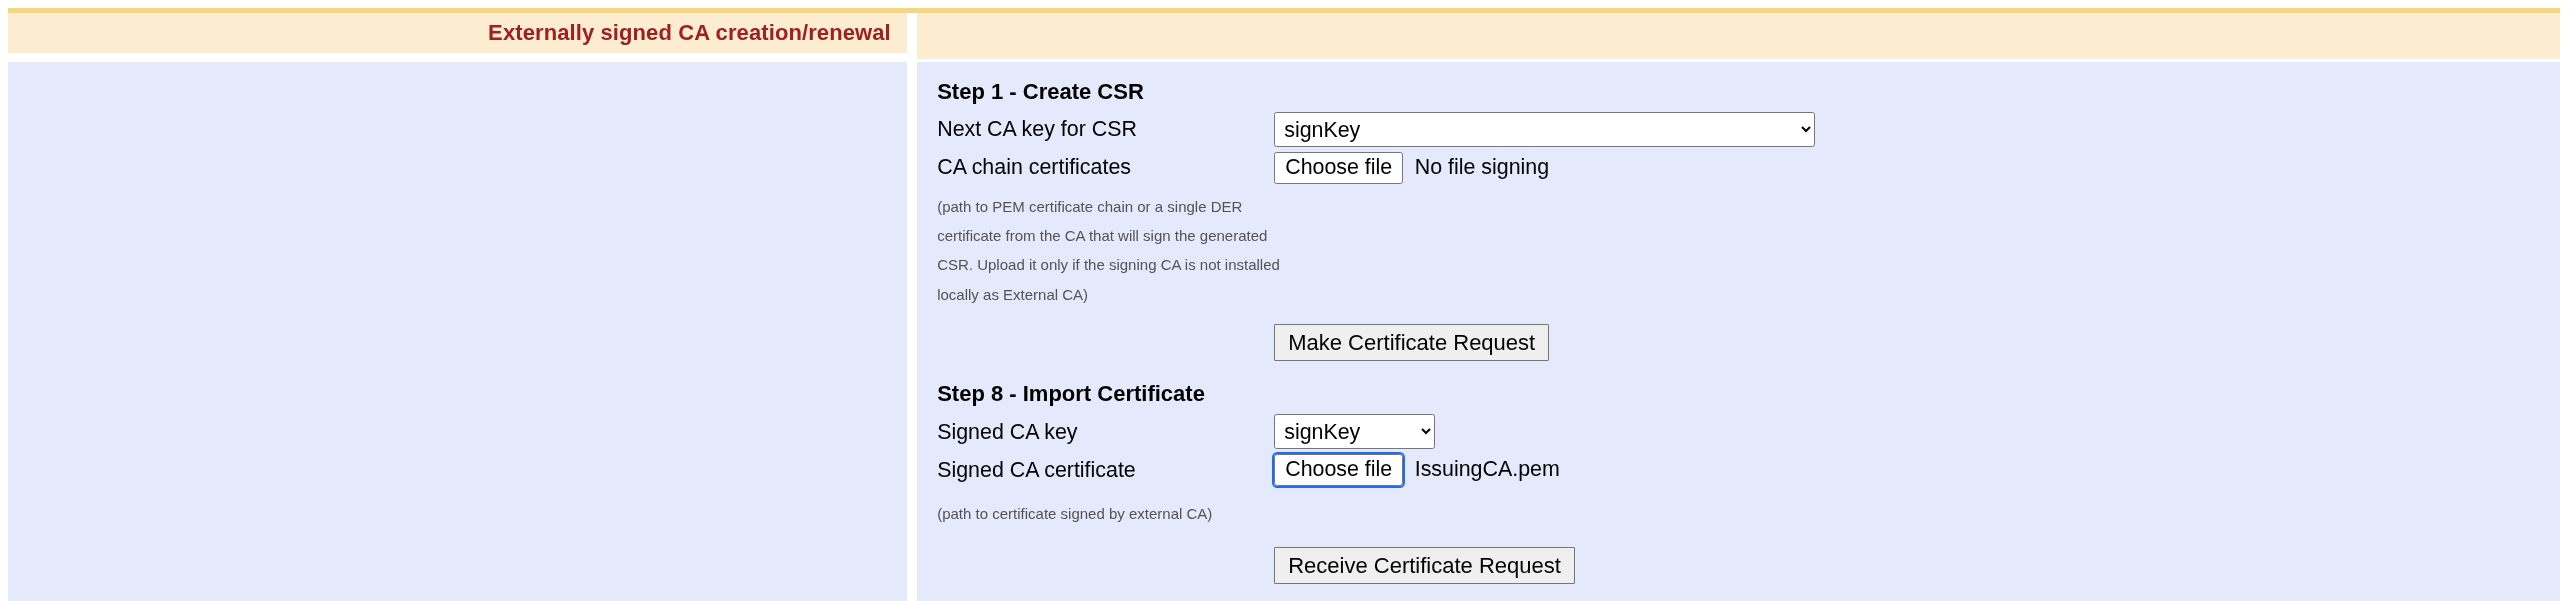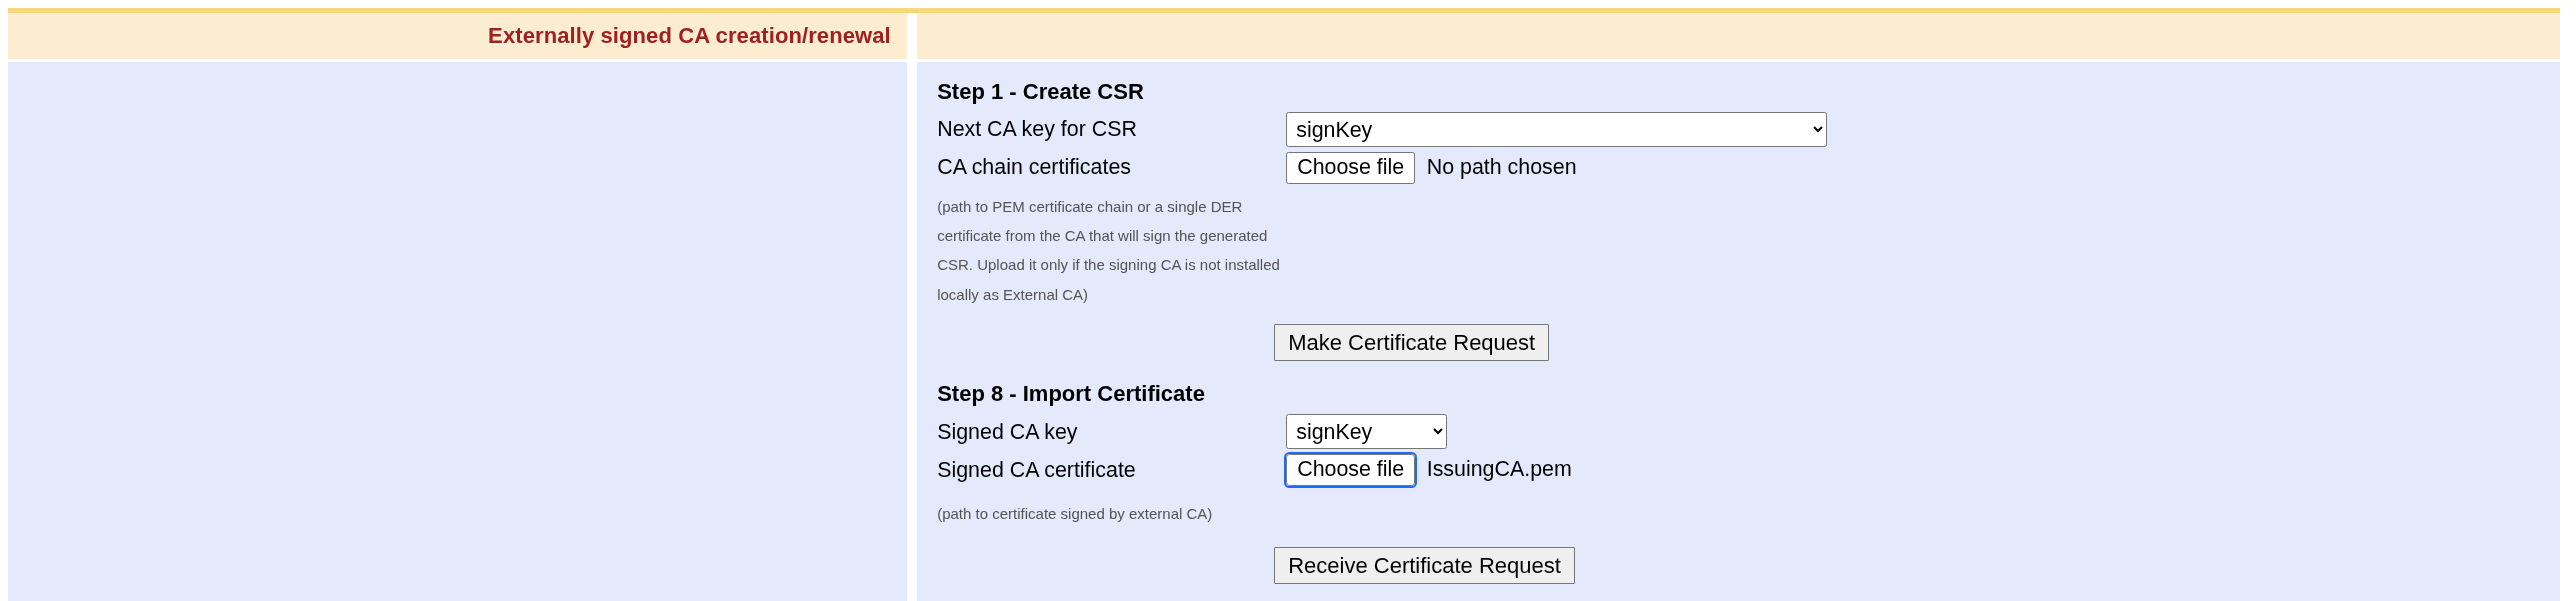--- a/index.html
+++ b/index.html
@@ -36,21 +36,21 @@
   .header-band {
     border-top: 5px solid #f7d67f;
   }
   .header-left,
   .header-right {
     background: #fcecd0;
     box-sizing: border-box;
   }
   .header-left {
     width: 899px;
-    height: 46px;
+    height: 40px;
     display: flex;
     align-items: center;
     justify-content: flex-end;
     padding-right: 16.4px;
   }
   .header-right {
     flex: 1 1 auto;
     height: 46px;
   }
   .header-gap {
@@ -95,21 +95,20 @@
     line-height: 1.15;
   }
   .step2-heading {
     margin-top: 20px;
   }
 
   .form-row {
     display: flex;
     align-items: center;
     min-height: 38px;
-    gap: 12px;
   }
   .form-label {
     width: 337px;
     flex: 0 0 337px;
     font-size: 21.4px;
     color: #000000;
     line-height: 1.15;
   }
   .form-control {
     flex: 1 1 auto;
@@ -225,21 +224,21 @@
             <option>signKey</option>
           </select>
         </div>
       </div>
 
       <div class="form-row">
         <div class="form-label">CA chain certificates</div>
         <div class="form-control">
           <span class="file-input">
             <button class="file-btn">Choose file</button>
-            <span class="file-name">No path chosen</span>
+            <span class="file-name">No file signing</span>
           </span>
         </div>
       </div>
 
       <div class="form-row" style="align-items:flex-start; min-height:0;">
         <div class="help-text">(path to PEM certificate chain or a single DER certificate from the CA that will sign the generated CSR. Upload it only if the signing CA is not installed locally as External CA)</div>
       </div>
 
       <div class="action-row">
         <button class="btn">Make Certificate Request</button>

